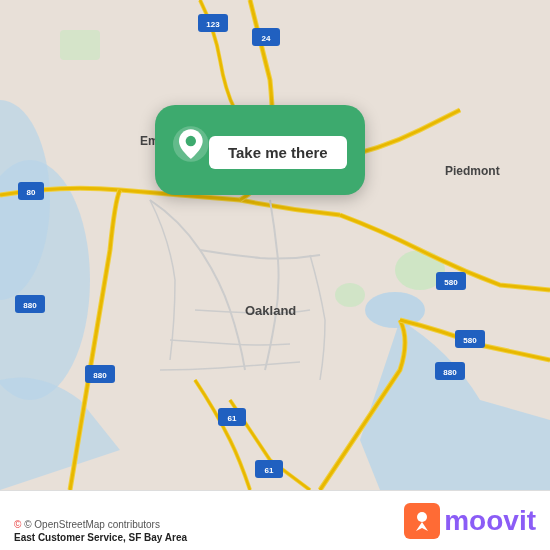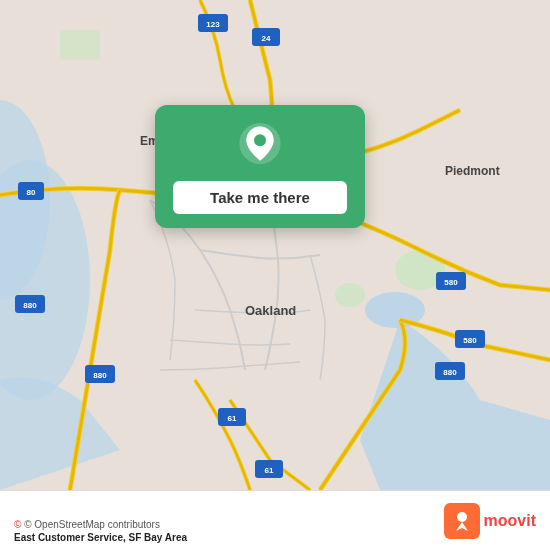--- a/index.html
+++ b/index.html
@@ -27,23 +27,23 @@
       top: 0; left: 0;
     }
 
     
     .location-card {
       position: absolute;
       top: 105px;
       left: 155px;
       width: 210px;
       background: #3daa6e;
-      border-radius: 12px;
-      display: flex;
-      flex-direction: column;
+      border-radius: 20px;
+      display: flex;
+      flex-direction: row;
       align-items: center;
       padding: 18px 18px 14px 18px;
       box-shadow: 0 4px 16px rgba(0,0,0,0.25);
       z-index: 10;
     }
 
     .location-pin-icon {
       width: 48px;
       height: 48px;
       margin-bottom: 10px;
@@ -99,23 +99,23 @@
       color: #222;
     }
 
     .moovit-logo {
       display: flex;
       align-items: center;
       gap: 4px;
     }
 
     .moovit-text {
-      font-size: 16px;
+      font-size: 28px;
       font-weight: 700;
-      color: #ef4444;
+      color: #8b5cf6;
     }
   </style>
 </head>
 <body>
 
 <div id="map-container">
 
   <svg class="map-svg" viewBox="0 0 550 490" xmlns="http://www.w3.org/2000/svg">
 
     <rect width="550" height="490" fill="#e8e0d8"></rect>

